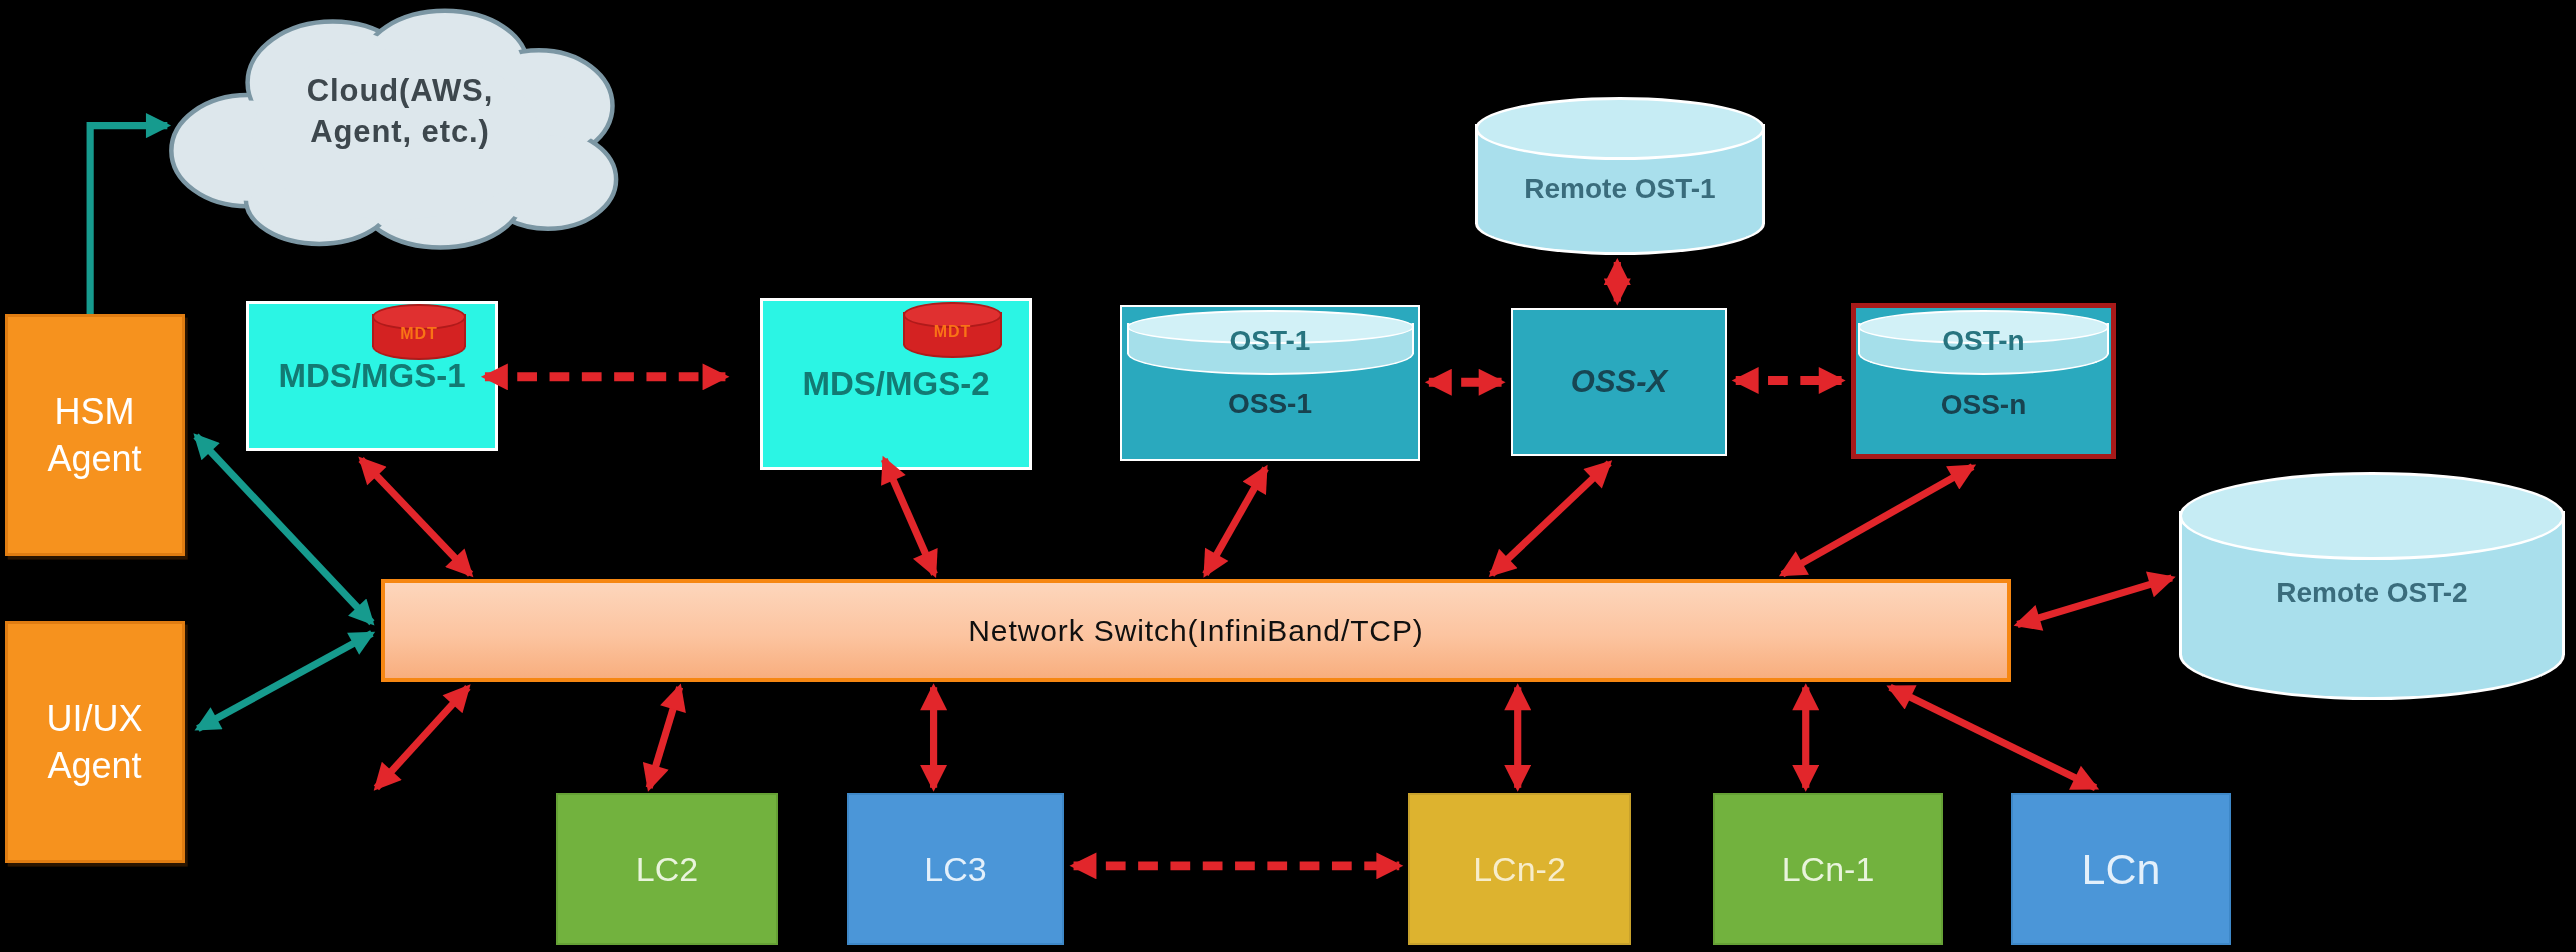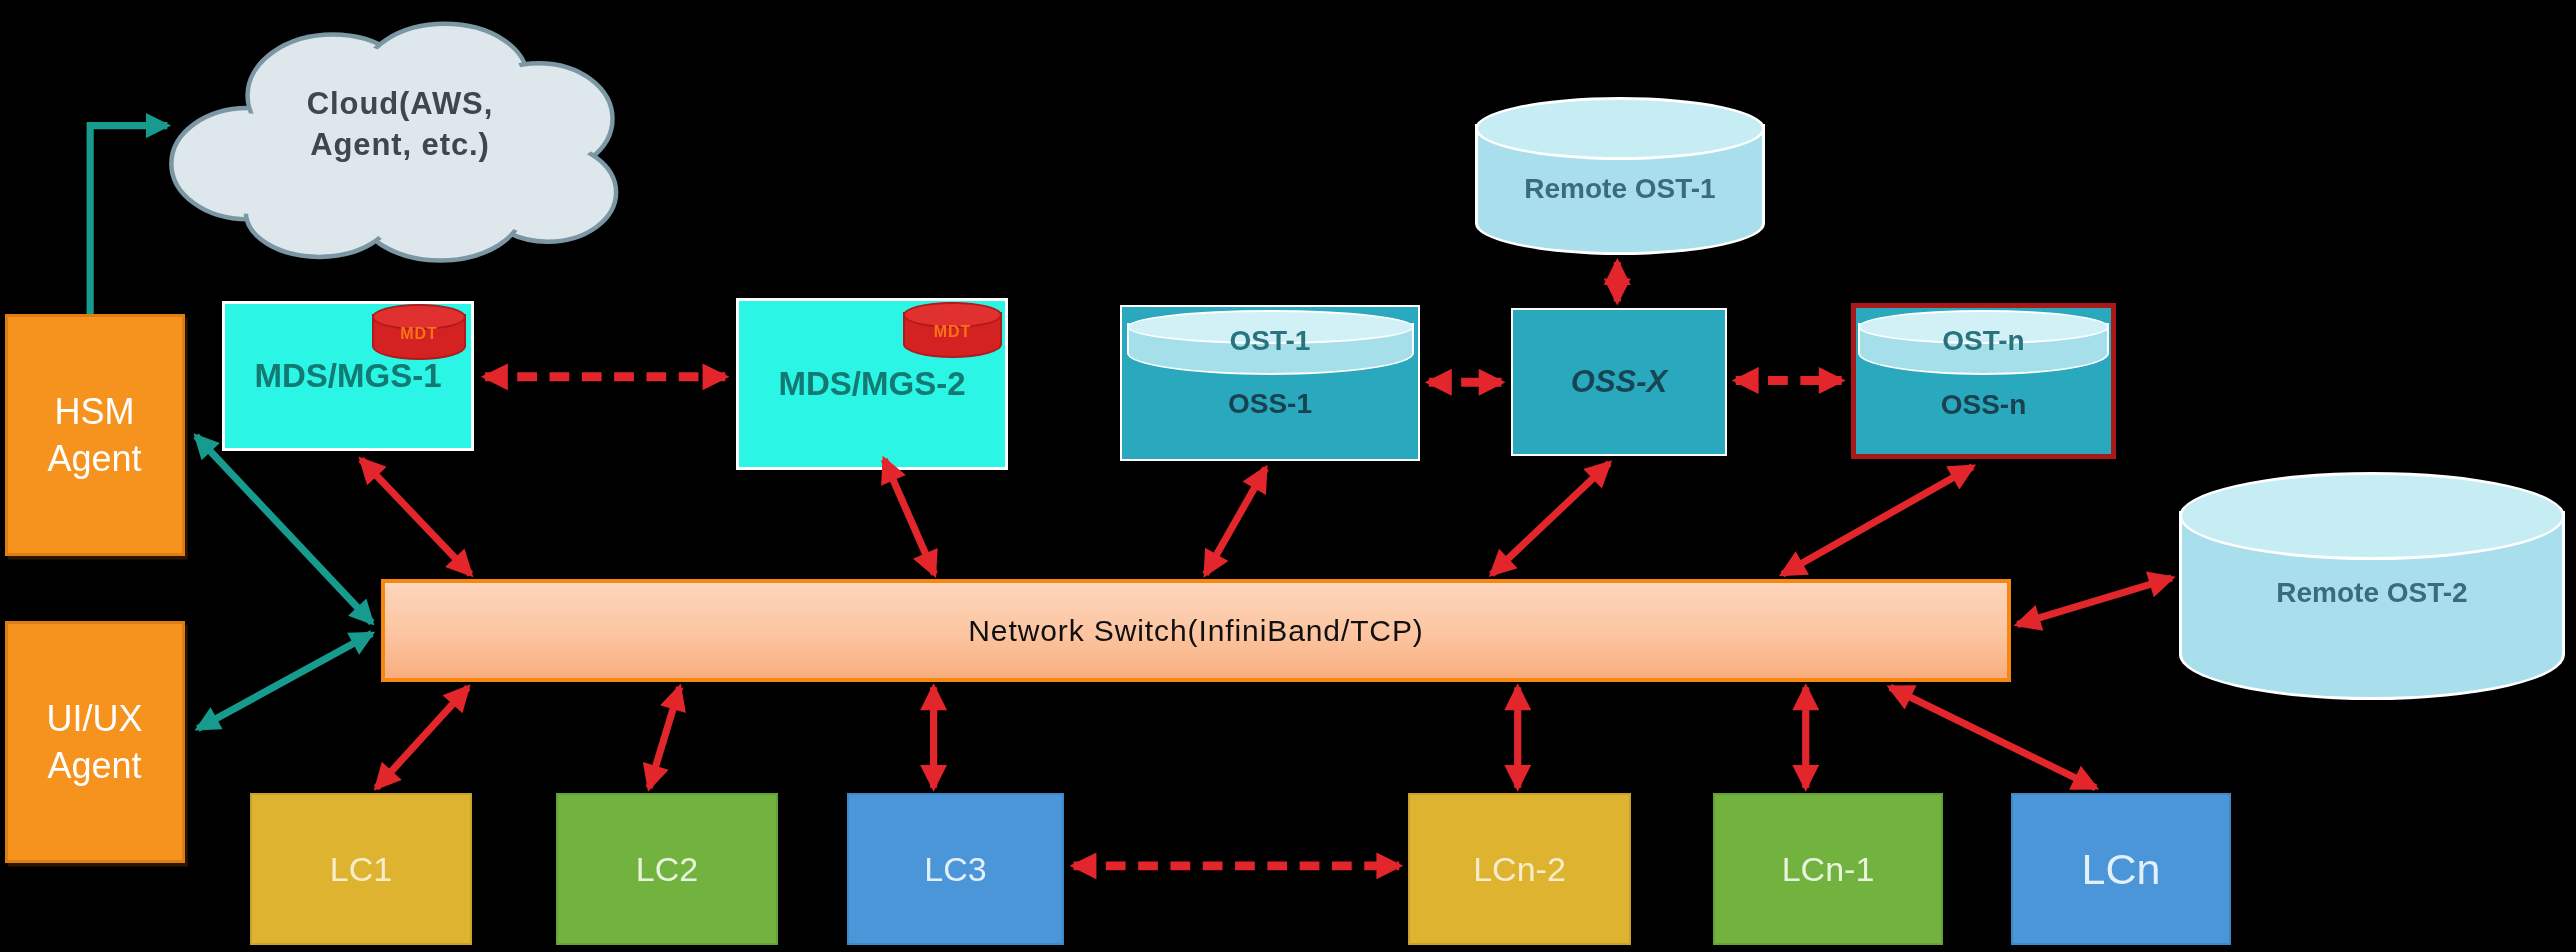--- a/index.html
+++ b/index.html
@@ -4,30 +4,30 @@
 <style>
   html,body { margin:0; padding:0; background:#000; }
   #canvas {
     position:relative; width:2576px; height:952px; background:#000;
     font-family:"Liberation Sans", sans-serif; overflow:hidden;
   }
   .abs { position:absolute; }
   .node { position:absolute; box-sizing:border-box; display:flex; align-items:center; justify-content:center; text-align:center; }
 
   
-  #cloud-wrap { left:144px; top:0px; width:512px; height:269px;margin-top:13px; }
+  #cloud-wrap { left:144px; top:0px; width:512px; height:269px; }
   #cloud-text { position:absolute; left:0; top:70px; width:100%; text-align:center;
     font-size:31px; line-height:41px; color:#3d474d; font-weight:600; letter-spacing:0.9px; }
 
   
   .agent { background:#f6921e; border:3.6px solid #e07d12; box-shadow:2.7px 3.6px 0 rgba(120,60,0,.35);
     color:#fff; font-size:36px; line-height:47px; font-weight:500; }
 
   
-  .mds { background:#2bf5e4; border:3.6px solid #ffffff; color:#137a73; font-size:33px; font-weight:600; }
+  .mds { background:#2bf5e4; border:3.6px solid #ffffff; color:#137a73; font-size:33px; font-weight:600;margin-left:24px; }
 
   
   .mdt { position:absolute; box-sizing:border-box; }
   .mdt .cyl-top { position:absolute; left:0; right:0; top:0; height:40%;
     background:#e03030; border:2.7px solid #b01a1a; border-radius:50%; z-index:2; }
   .mdt .cyl-body { position:absolute; left:0; right:0; top:18%; bottom:0;
     background:#d42222; border:2.7px solid #b01a1a; border-top:none;
     border-radius:0 0 50% 50% / 0 0 30% 30%; z-index:1; }
   .mdt .lbl { position:absolute; left:0; right:0; top:38%; text-align:center;
     color:#f97316; font-size:16px; font-weight:700; z-index:3; letter-spacing:0.9px; }
@@ -166,23 +166,20 @@
   <div class="bigcyl" style="left:2179px; top:472px; width:386px; height:228px;">
     <div class="cyl-body"></div>
     <div class="cyl-top"></div>
     <div class="lbl" style="top:46%;">Remote OST-2</div>
   </div>
 
   <div class="node" id="switch-bar">
     <span>Network Switch(InfiniBand/TCP)</span>
   </div>
 
-  <div class="node lc gold" style="left:250px;  top:793px; width:222px; height:152px;">
-    <span>LC1</span>
-  </div>
   <div class="node lc green" style="left:548px;  top:793px; width:222px; height:152px;">
     <span>LC2</span>
   </div>
   <div class="node lc blue" style="left:847px;  top:793px; width:217px; height:152px;">
     <span>LC3</span>
   </div>
   <div class="node lc gold" style="left:1408px; top:793px; width:223px; height:152px;">
     <span>LCn-2</span>
   </div>
   <div class="node lc green" style="left:1705px; top:793px; width:230px; height:152px;">

